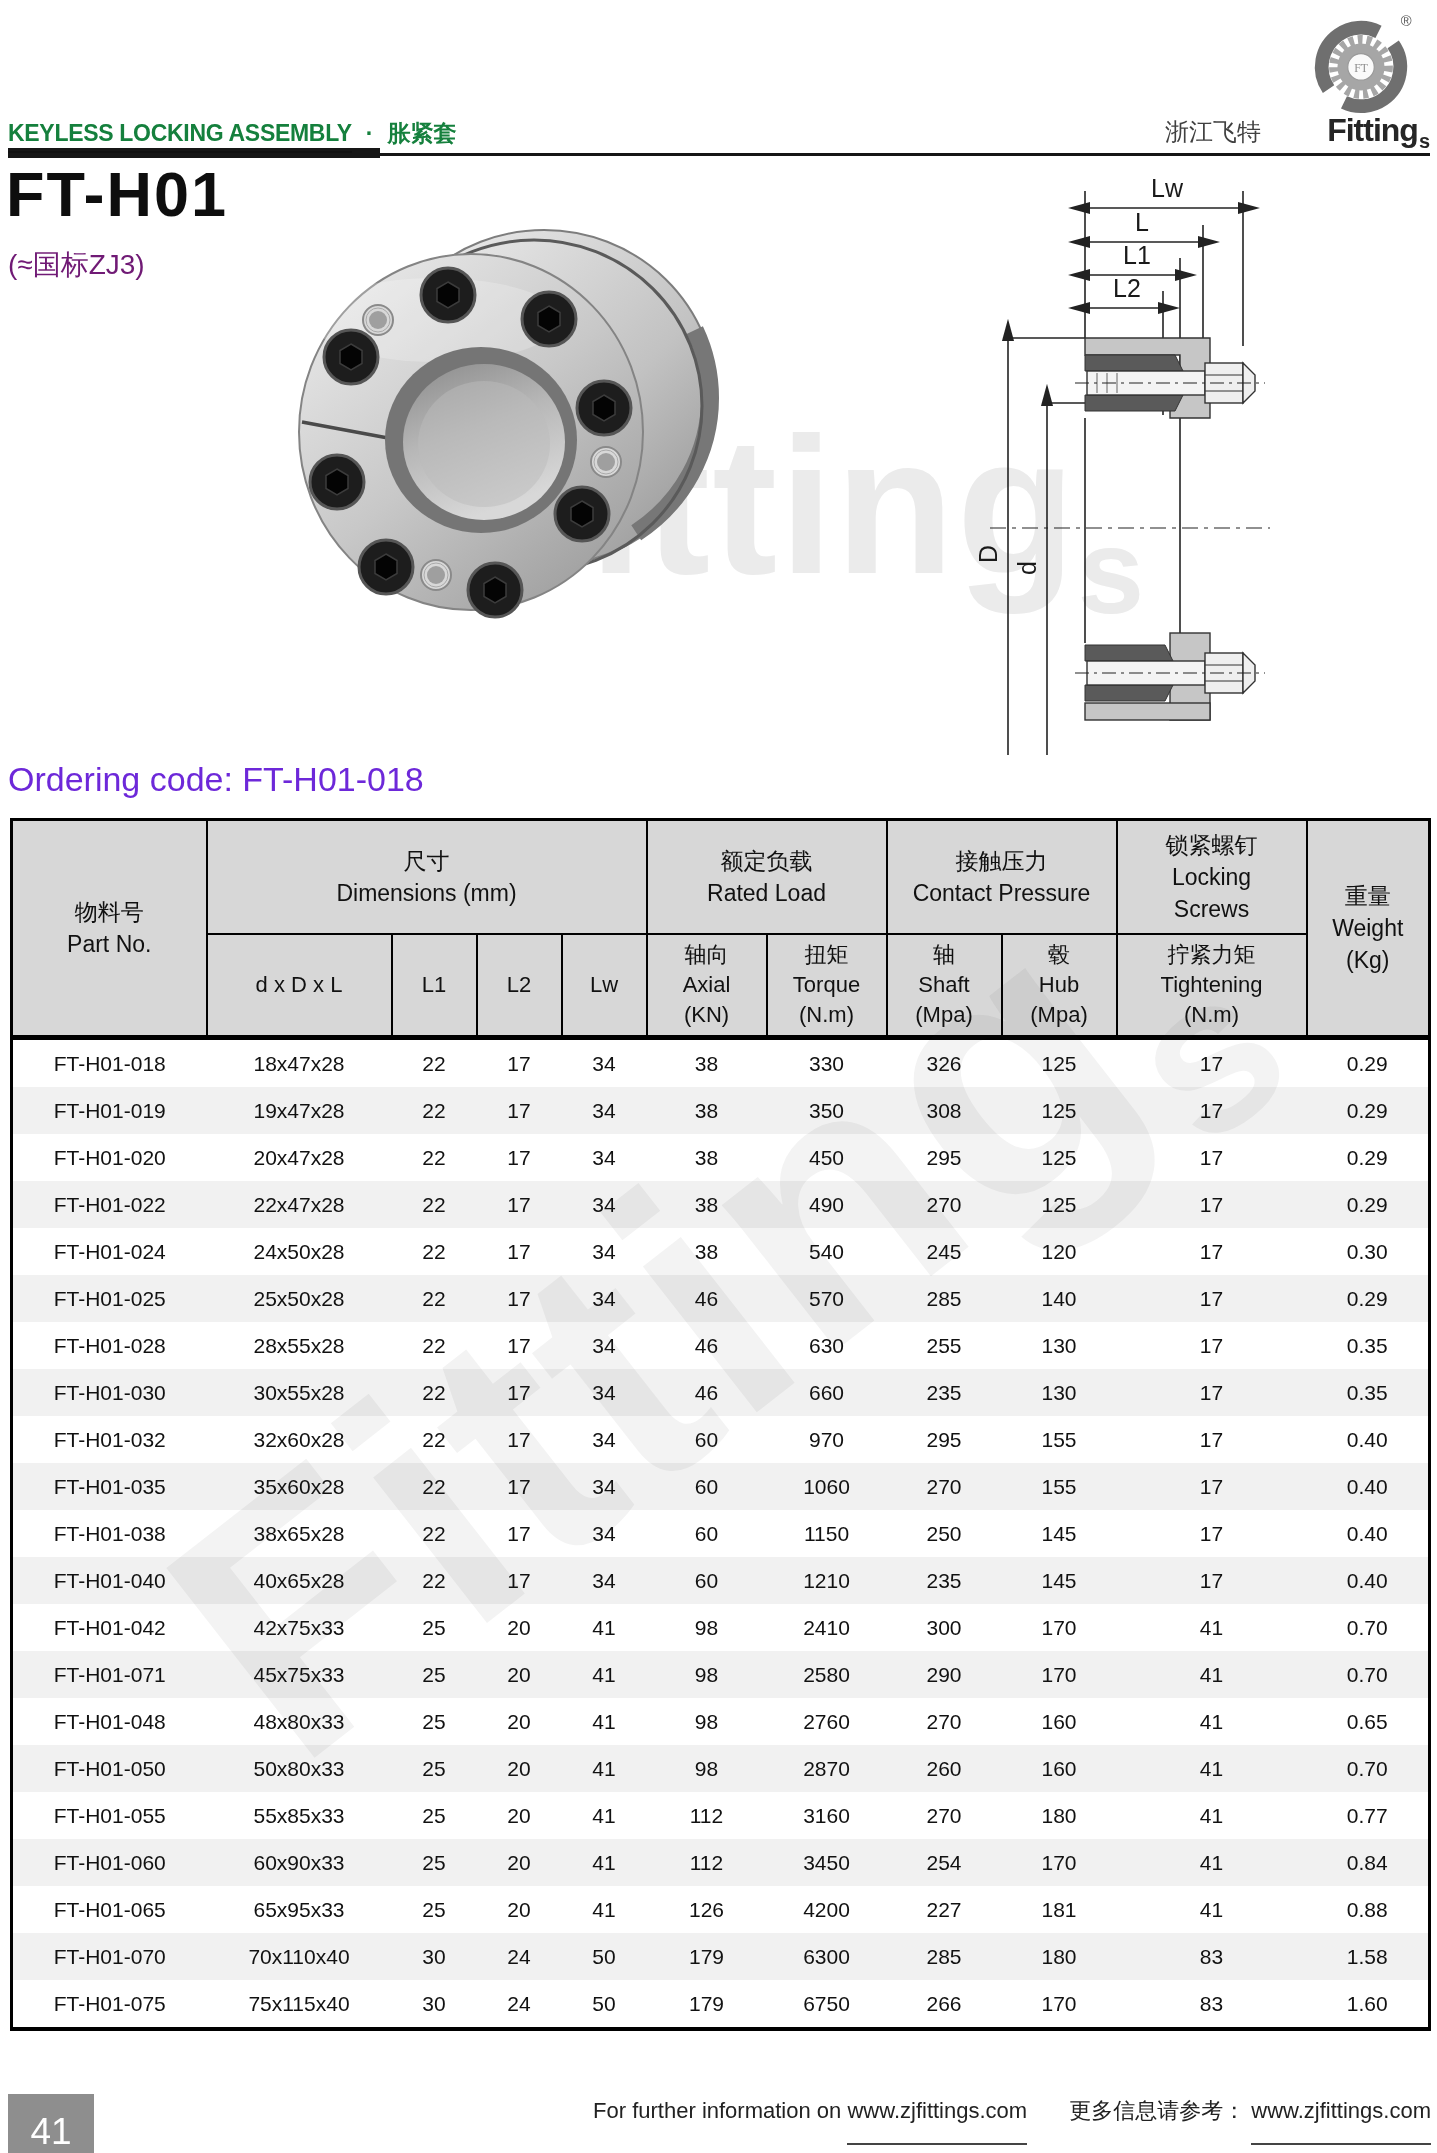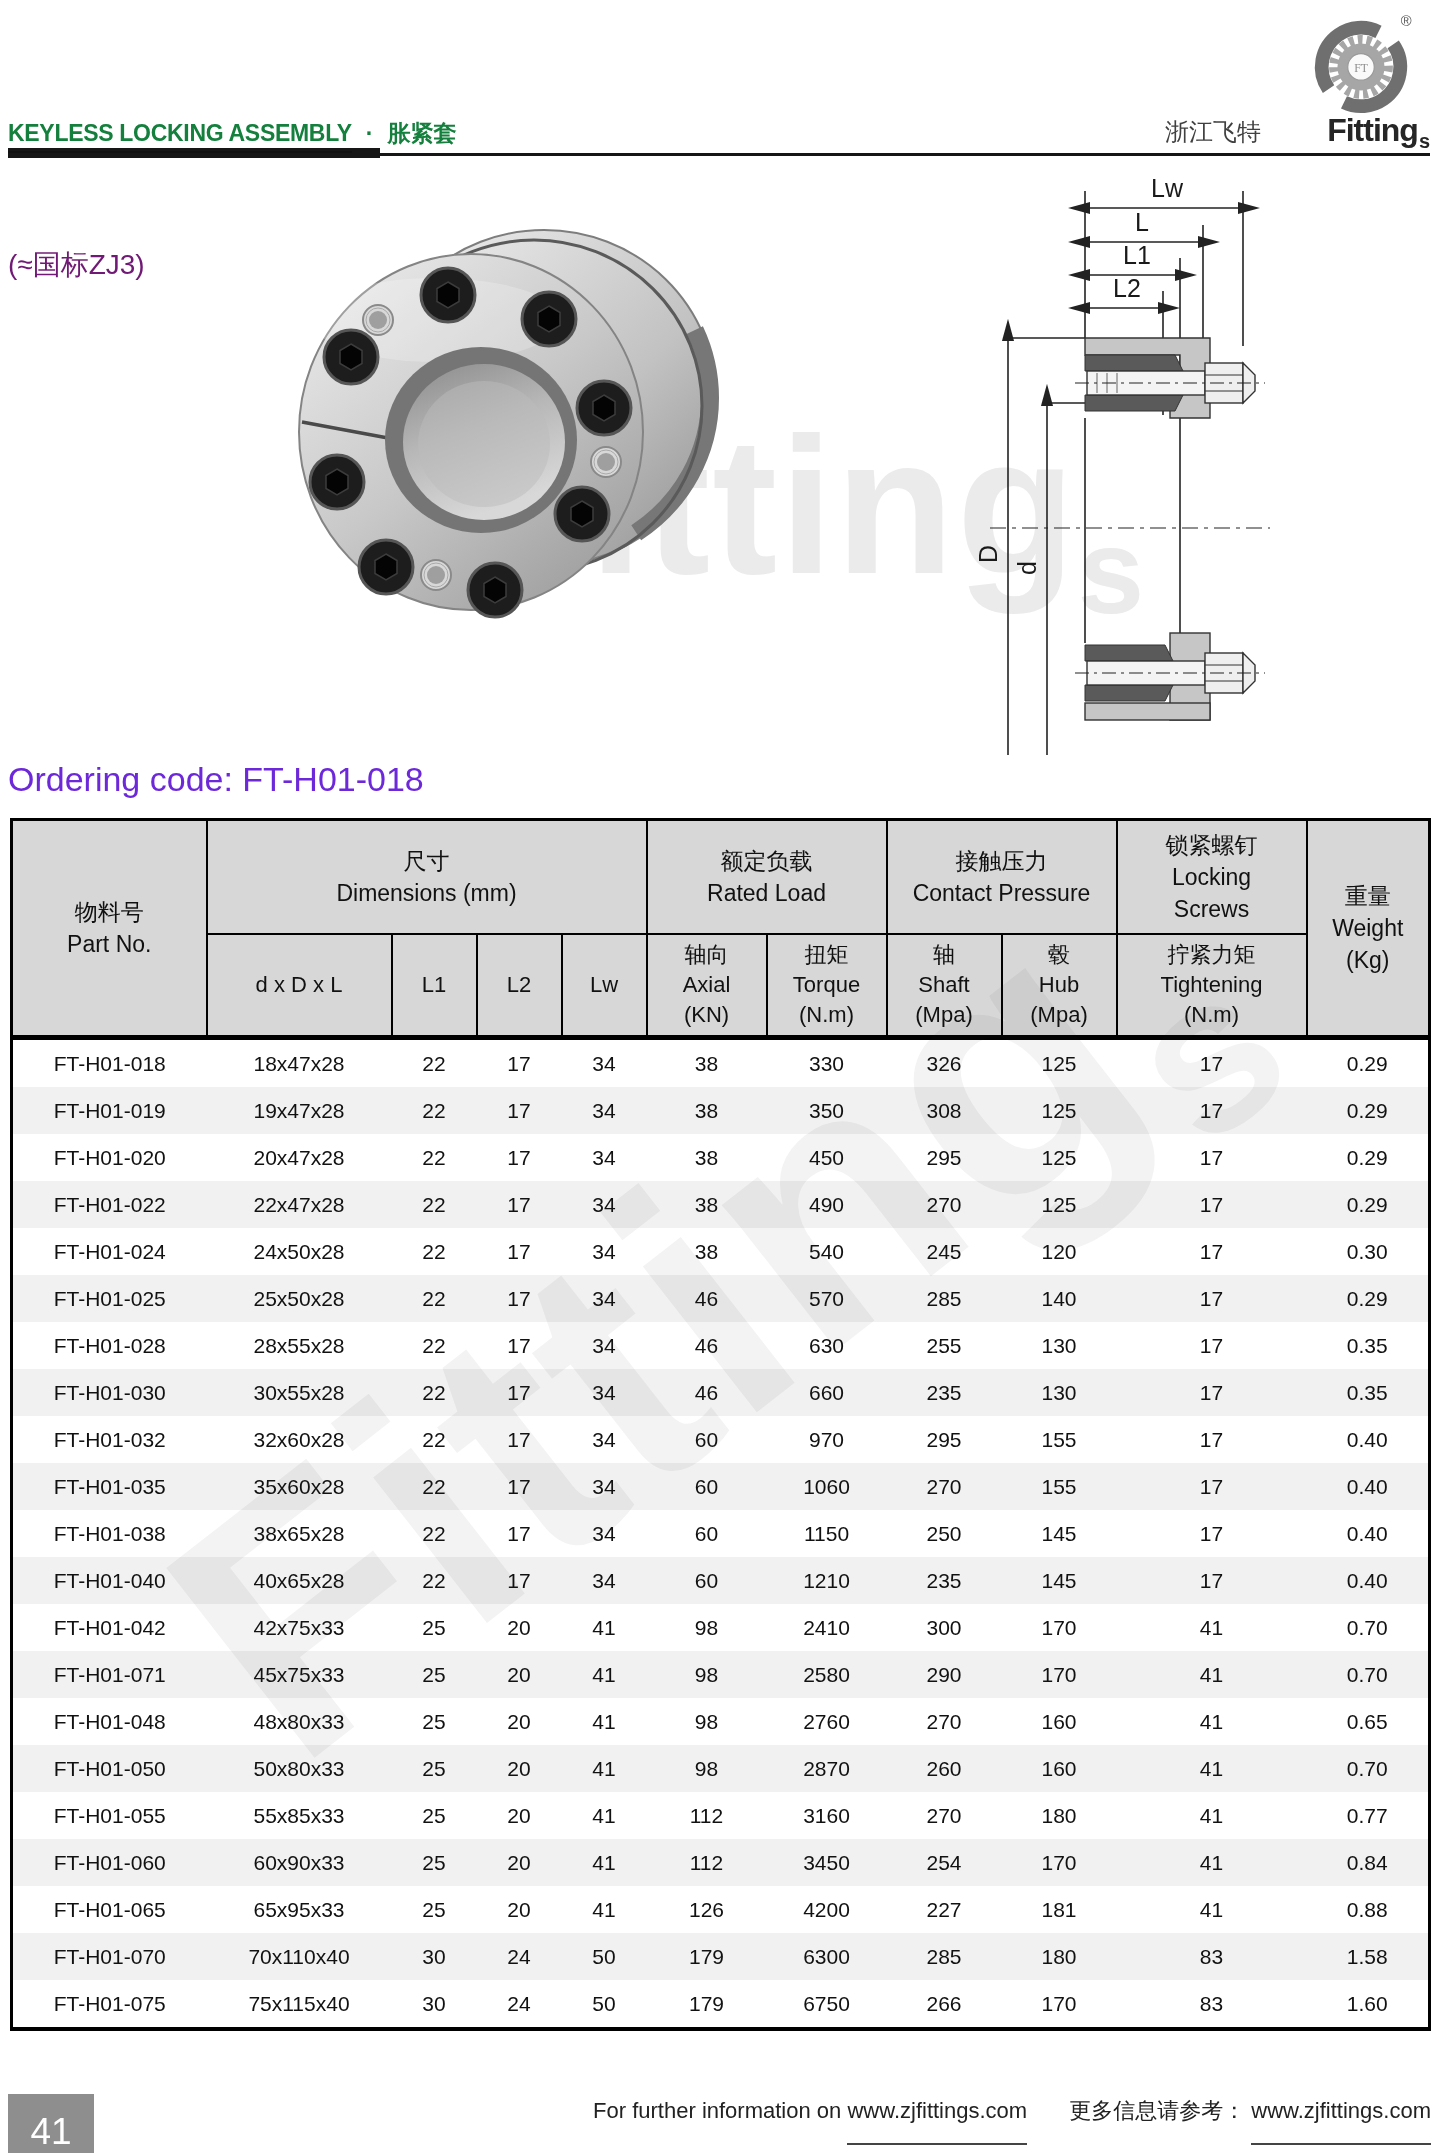--- a/index.html
+++ b/index.html
@@ -69,20 +69,21 @@
   </svg>
   <div class="brand-cn">浙江飞特</div>
   <div class="wordmark"><span>Fitting</span><span class="sub">s</span></div>
 
   <div class="header-left">
     <span class="en">KEYLESS LOCKING ASSEMBLY</span><span class="dot">·</span><span class="cn">胀紧套</span>
   </div>
   <div class="rule-thin"></div>
   <div class="rule-thick"></div>
 
+  <div class="model-title">FT-H01</div>
   <div class="model-sub">(≈国标ZJ3)</div>
 
   <div class="wm wm-top"><span>Fitting</span><span class="sub">s</span></div>
 
   <svg class="photo" width="500" height="458" viewBox="0 0 500 458">
     <defs>
       <linearGradient id="flangeG" x1="0" y1="0" x2="1" y2="1">
         <stop offset="0" stop-color="#f2f2f2"></stop>
           <stop offset="0.6" stop-color="#c2c2c2"></stop>
           <stop offset="1" stop-color="#8f8f8f"></stop>

